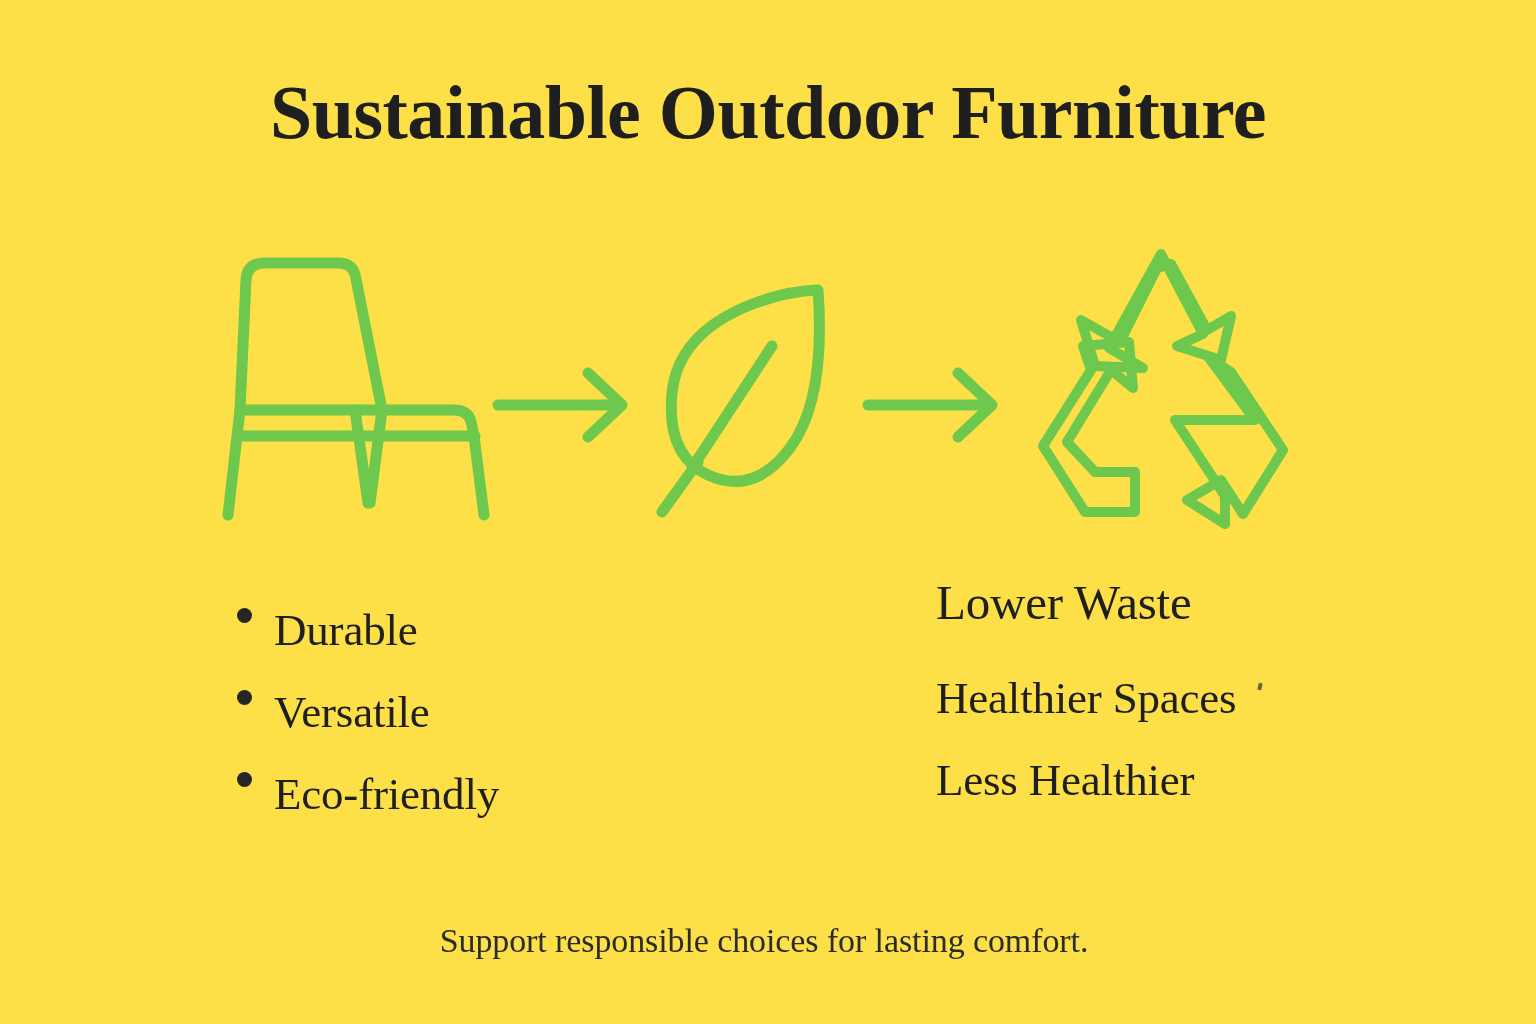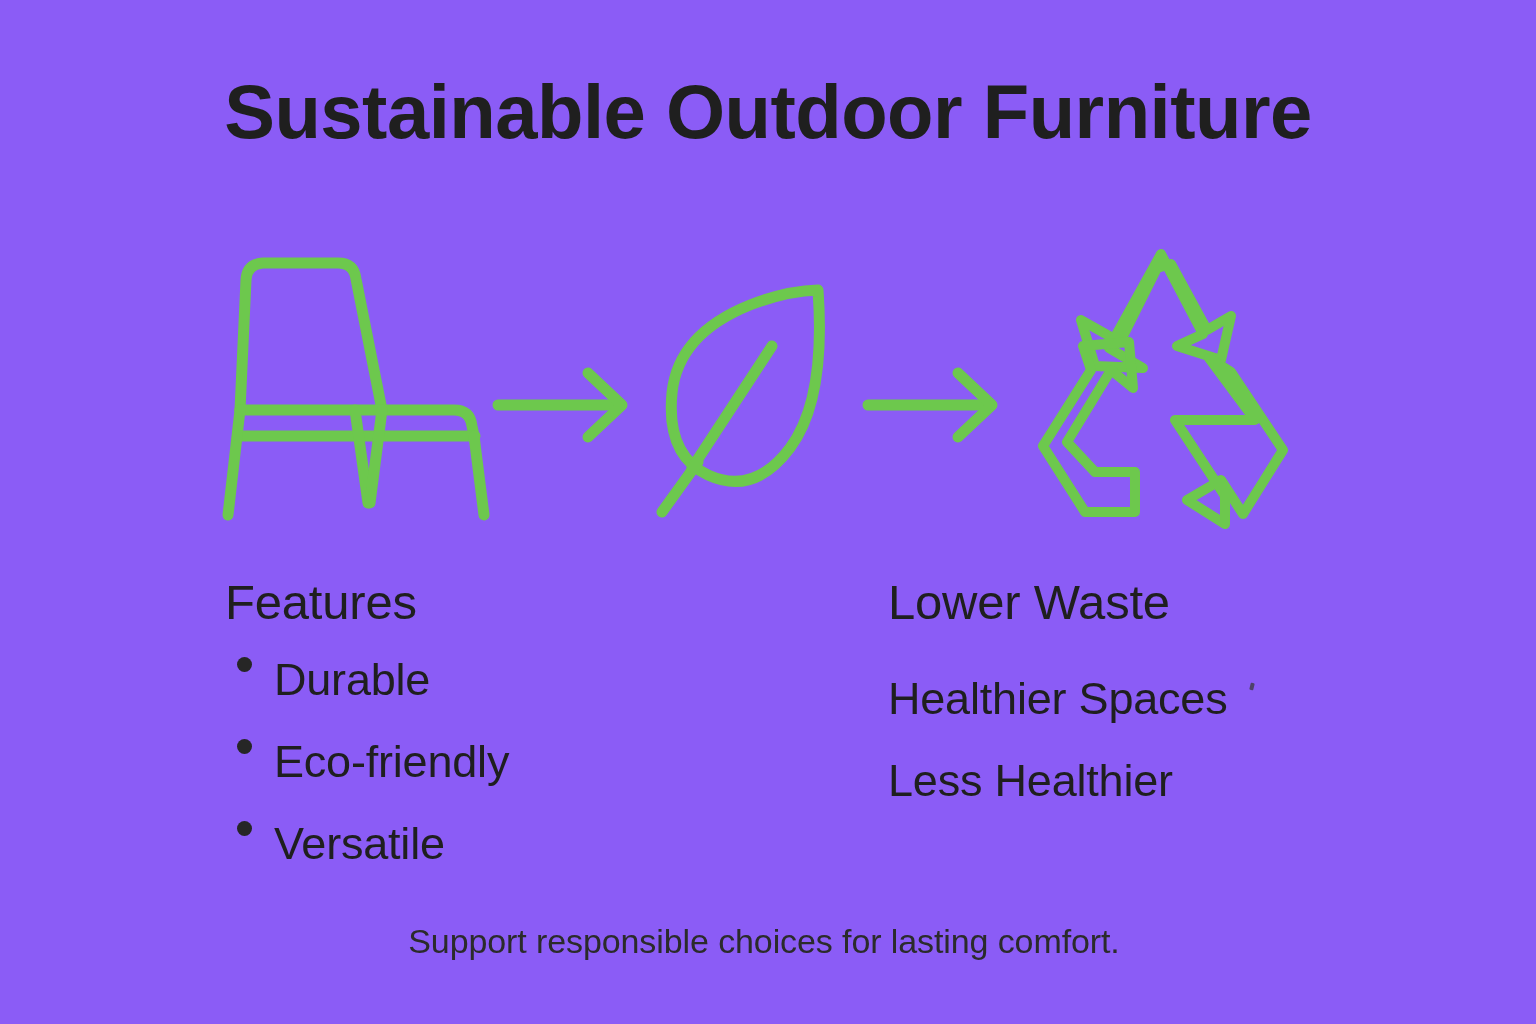--- a/index.html
+++ b/index.html
@@ -12,21 +12,22 @@
     background: #FDFCFA;
     font-family: "Liberation Sans", sans-serif;
     overflow: hidden;
     position: relative;
     -webkit-font-smoothing: antialiased;
   }
 
   #slide {
     position: absolute;
     inset: 0;
-    background: #8b5cf6;
+    background: #fde047;
+    font-family: Liberation Serif, serif;
   }
 
   
   #title {
     position: absolute;
     left: 0;
     right: 0;
     top: 74px;
     text-align: center;
     font-size: 76px;
@@ -68,21 +69,21 @@
     fill: none;
     stroke: #6DC84D;
     stroke-width: 10;
     stroke-linecap: round;
     stroke-linejoin: round;
   }
 
   
   .column { position: absolute; top: 578px; }
   #col-left  { left: 225px; width: 560px; }
-  #col-right { left: 888px; width: 560px; }
+  #col-right { left: 936px; width: 560px; }
 
   .col-heading {
     font-size: 49px;
     font-weight: 400;
     color: #1F1F1F;
     letter-spacing: -0.2px;
     line-height: 1.0;
     white-space: nowrap;
   }
 
@@ -219,33 +220,32 @@
         <path class="stroke-thin" d="M132 18 L95 92 L56 70 L70 116 L118 118 L84 98 L136 4 L178 84 L152 96 L196 110 L206 66 L182 80 L146 14 Z"></path>
 
         <path class="stroke-thin" d="M66 120 L18 196 L60 262 L110 262 L110 222 L70 222 L42 192 L86 120 L108 138 L104 92 L58 96 Z"></path>
 
         <path class="stroke-thin" d="M206 122 L258 200 L218 264 L196 230 L162 250 L200 274 L200 246 L150 170 L190 170 L230 170 L184 108 Z"></path>
       </svg>
     </div>
   </div>
 
   <div class="column" id="col-left">
-    <div class="col-heading">Features</div>
     <ul class="bullet-list">
       <li class="bullet-item">
         <span class="bullet-dot"></span>
         <span class="bullet-text">Durable</span>
       </li>
       <li class="bullet-item">
         <span class="bullet-dot"></span>
-        <span class="bullet-text">Eco-friendly</span>
+        <span class="bullet-text">Versatile</span>
       </li>
       <li class="bullet-item">
         <span class="bullet-dot"></span>
-        <span class="bullet-text">Versatile</span>
+        <span class="bullet-text">Eco-friendly</span>
       </li>
     </ul>
   </div>
 
   <div class="column" id="col-right">
     <div class="col-heading">Lower Waste</div>
     <ul class="plain-list">
       <li class="plain-item">
         <span class="plain-text">Healthier Spaces</span>
         <span class="speck" style="position:relative; margin-left:22px; top:-12px;"></span>

